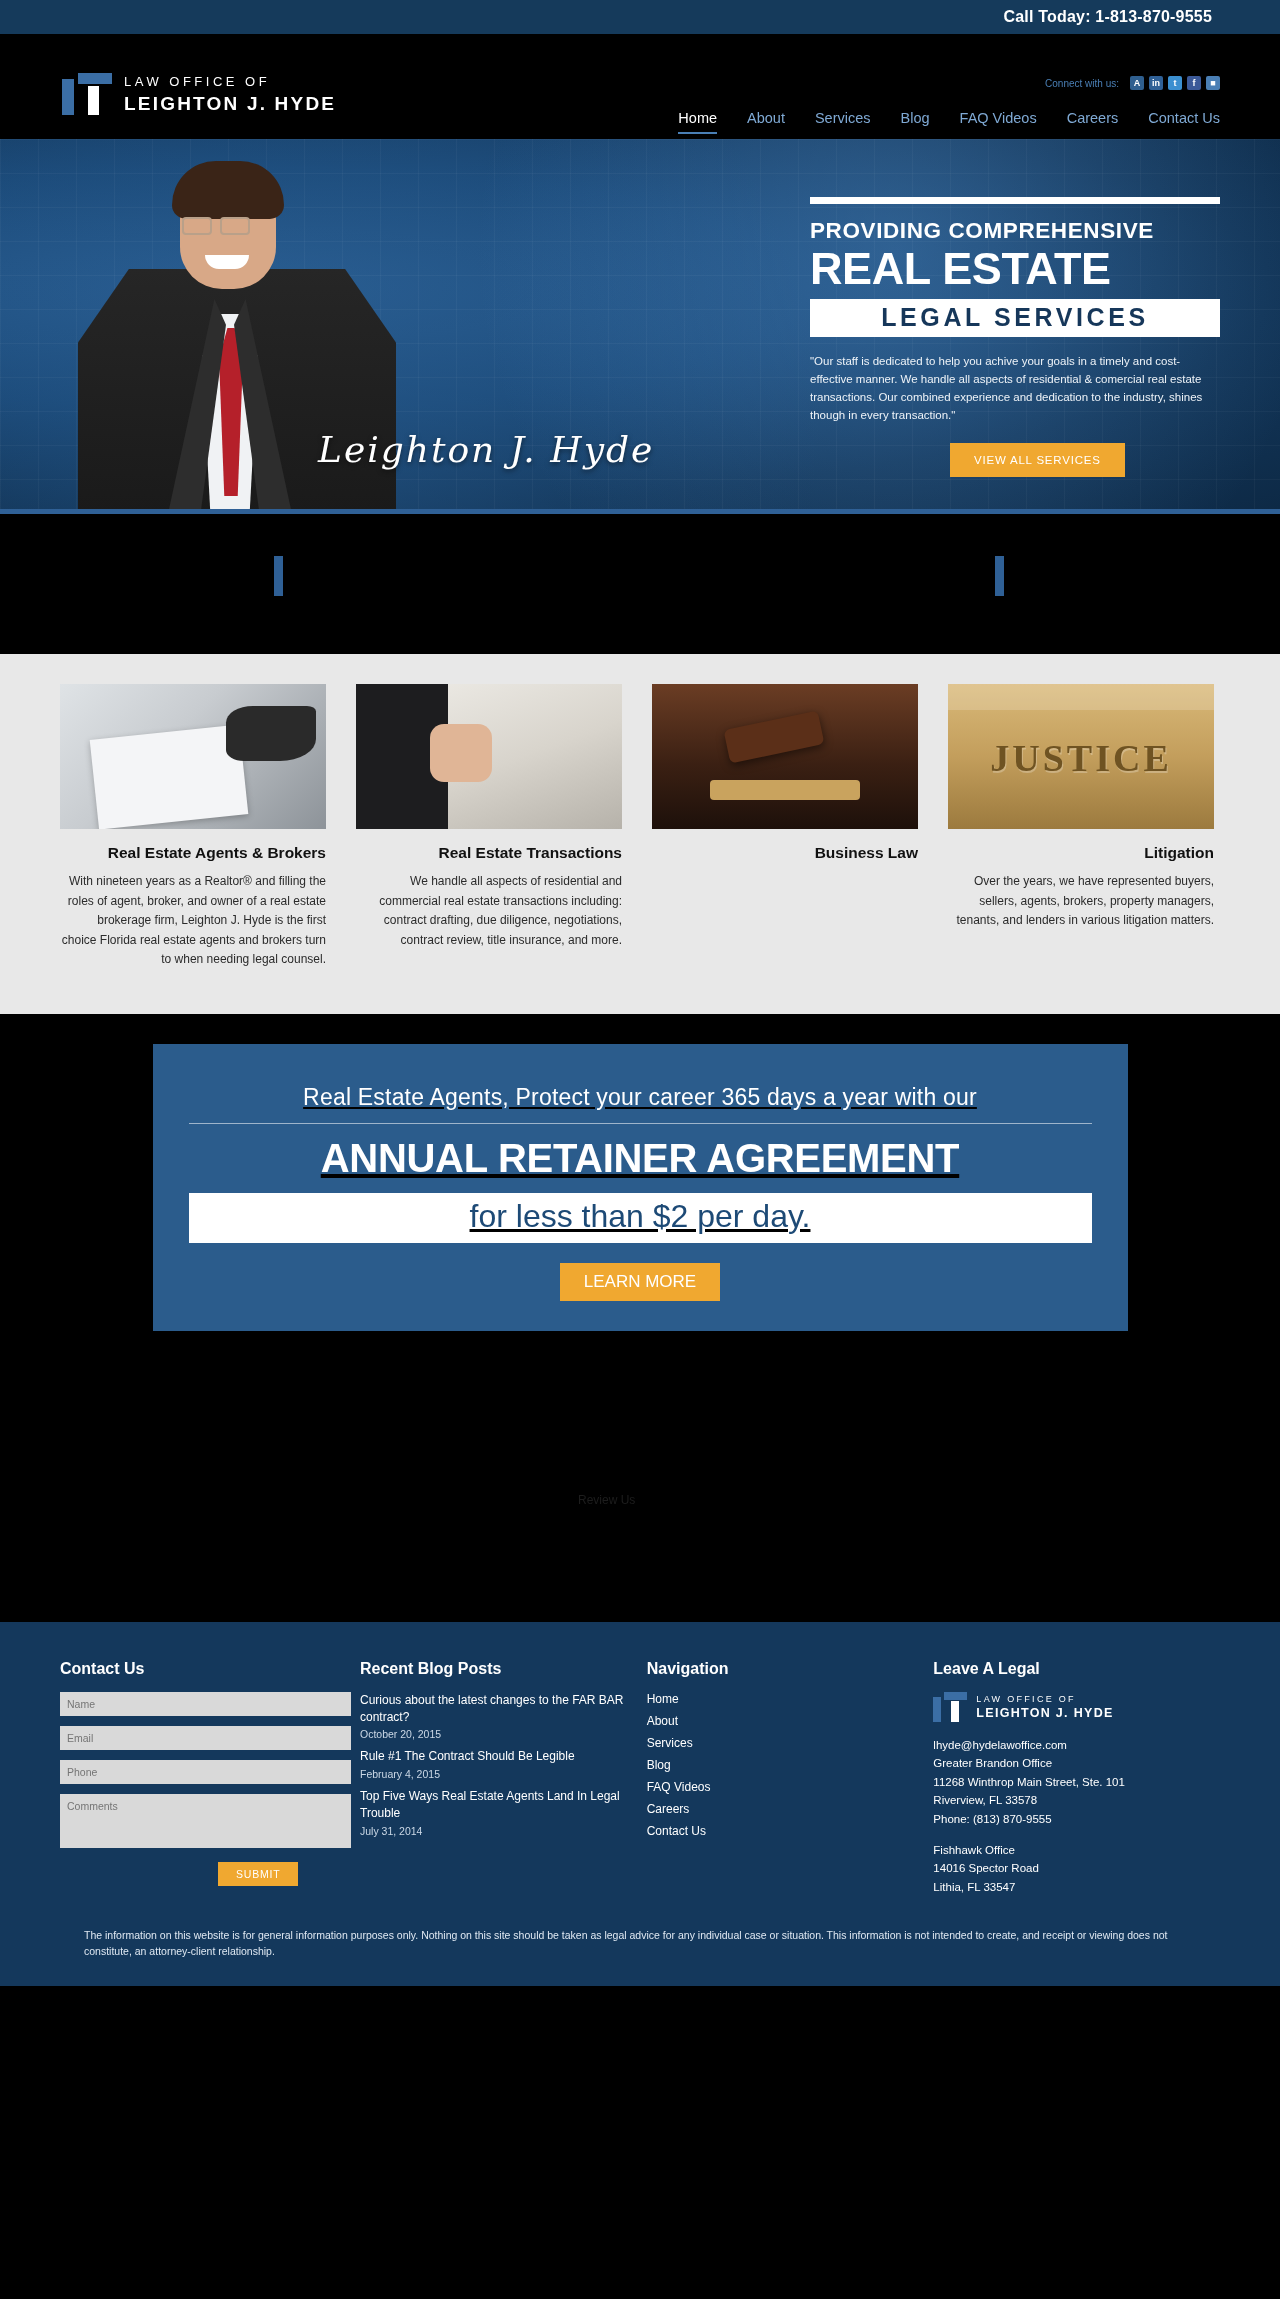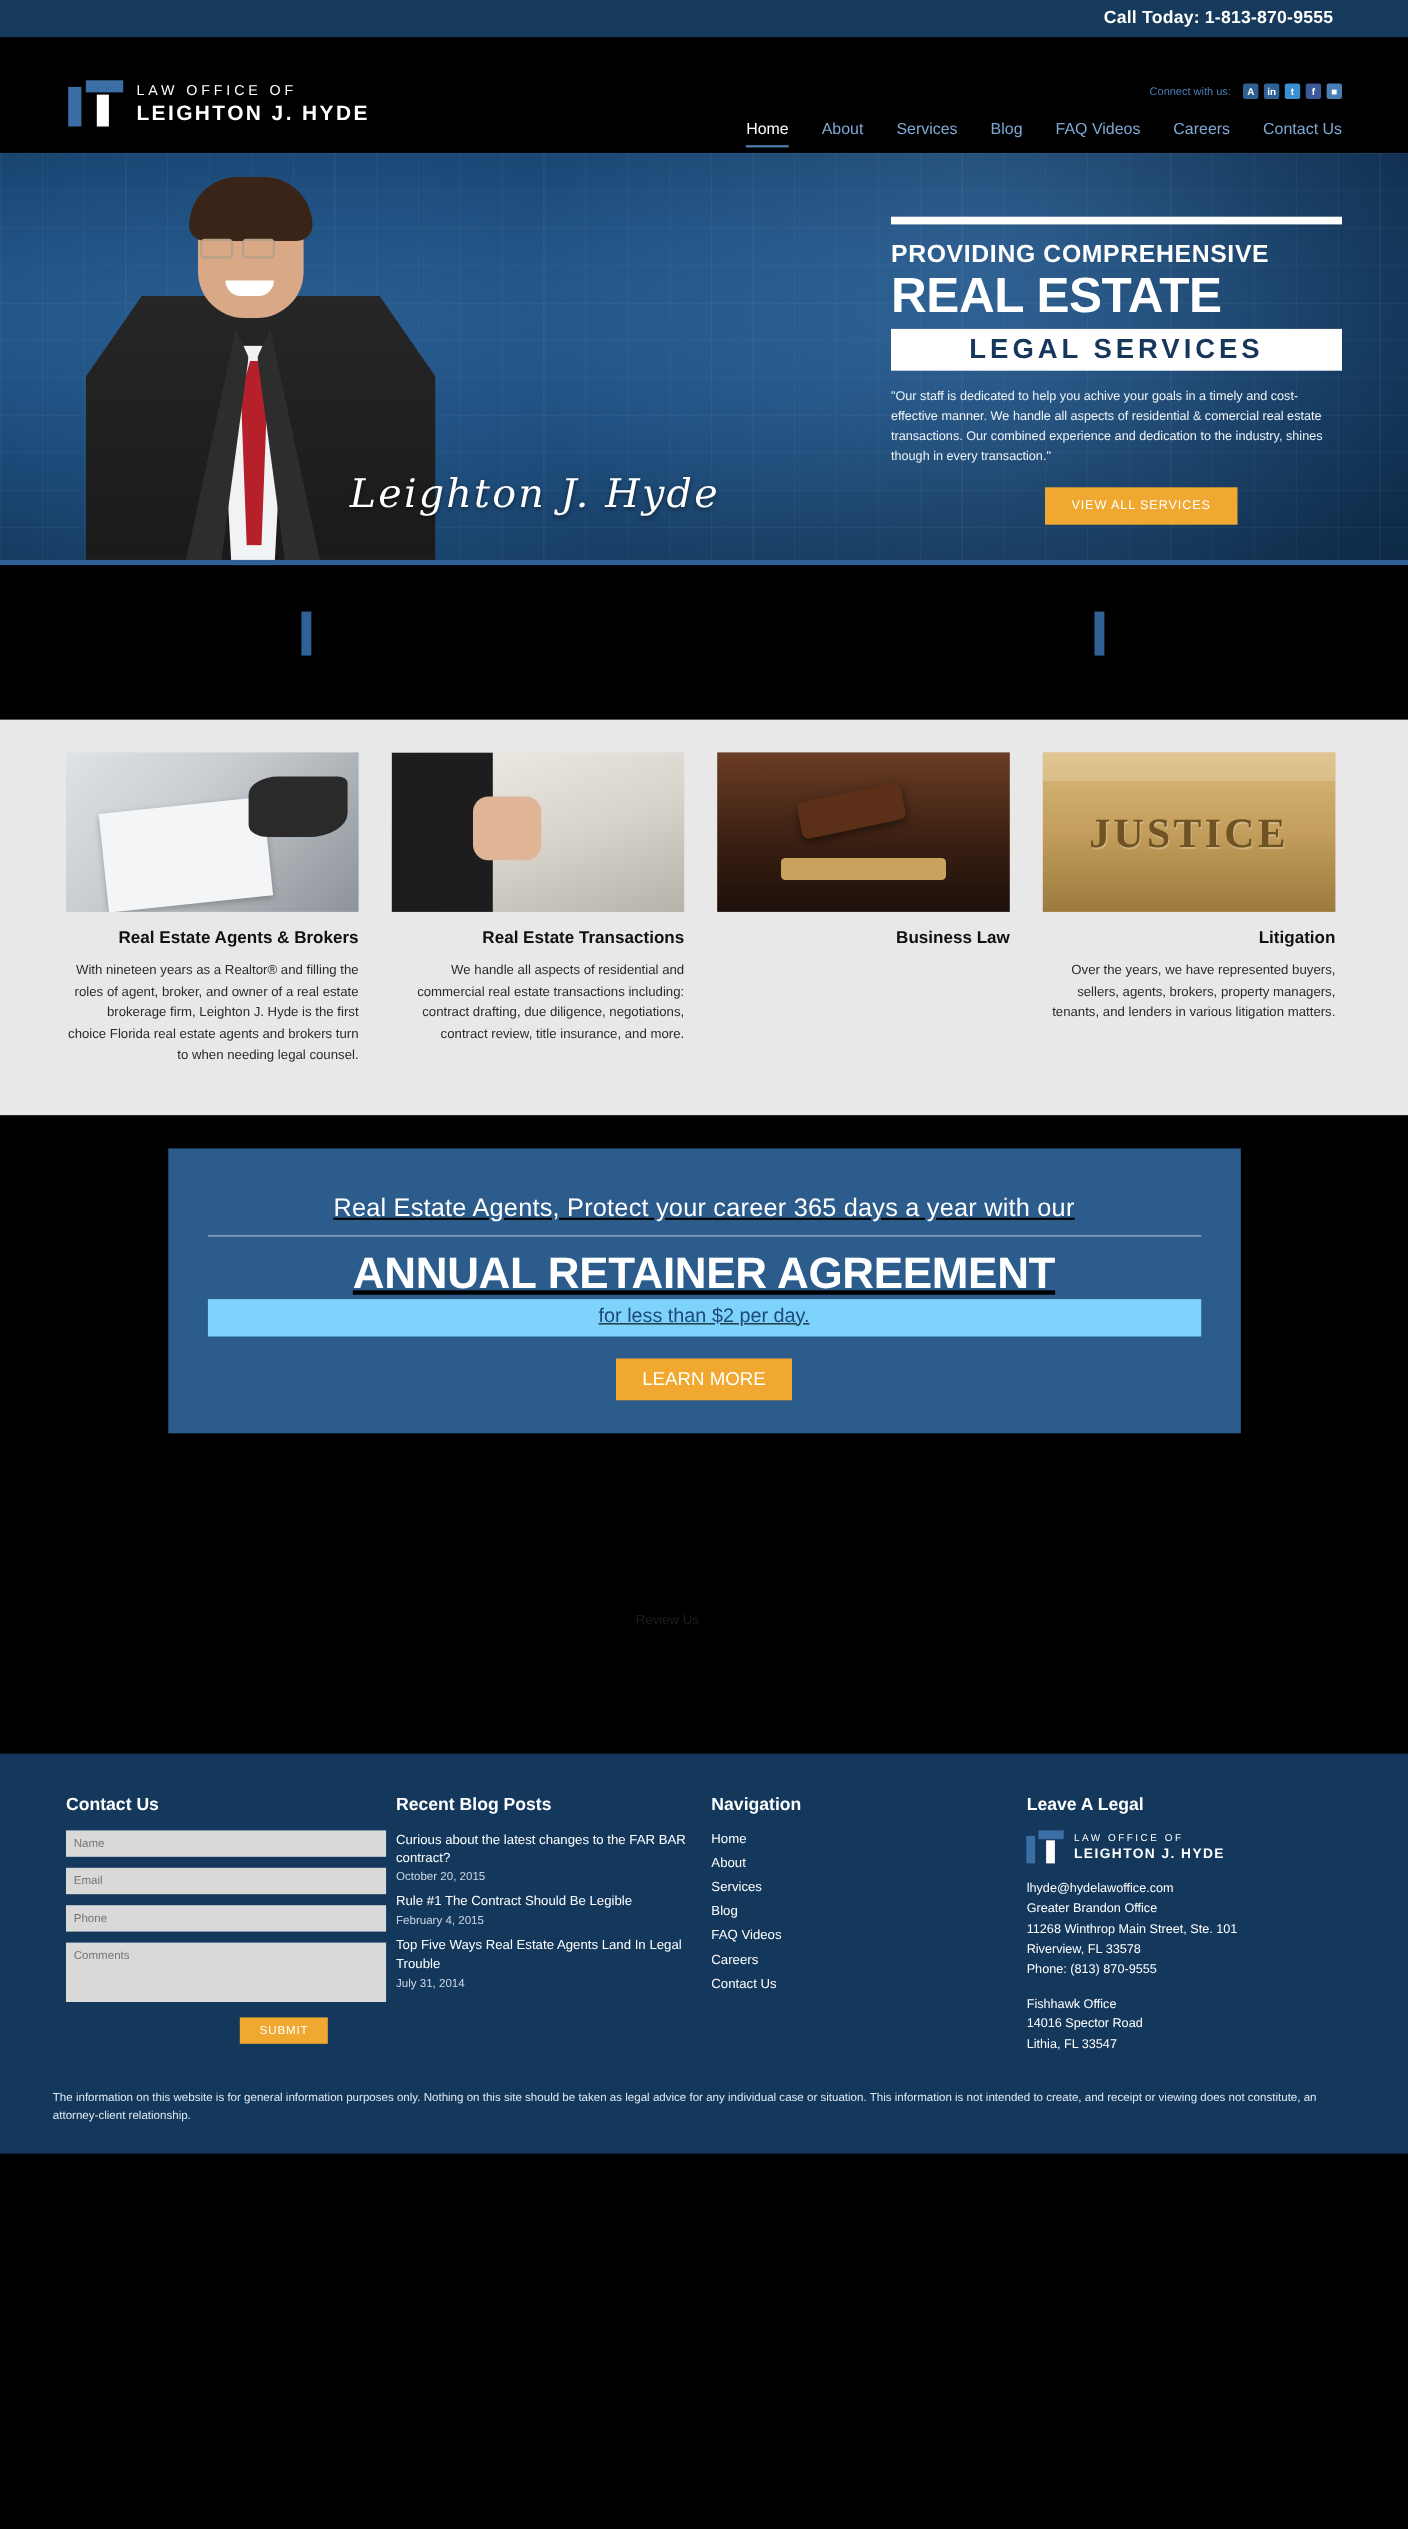--- a/index.html
+++ b/index.html
@@ -340,22 +340,22 @@
   .banner .b1 {
     color: #fff; font-size: 23px; font-weight: 300; letter-spacing: .2px;
     padding-bottom: 12px;
     border-bottom: 1px solid rgba(255,255,255,.55);
   }
   .banner .b2 {
     color: #fff; font-size: 40px; font-weight: bold; letter-spacing: -.3px;
     margin-top: 12px;
   }
   .banner .b3 {
-    background: #7dd3fc; color: #1d4a76;
-    font-size: 18px; padding: 5px 0 8px;
+    background: #ffffff; color: #1d4a76;
+    font-size: 32px; margin-top: 12px; padding: 5px 0 8px;
   }
   .banner .b-btn {
     display: inline-block; background: #f0a830; color: #fff;
     font-size: 17px; padding: 9px 24px; margin-top: 20px;
     border: none; cursor: pointer;
   }
 
   
   .reviewzone {
     background: #000;
@@ -419,21 +419,21 @@
   }
   .f-logo .lm .b1 { left: 0; top: 5px; width: 8px; height: 25px; }
   .f-logo .lm .b2 { left: 11px; top: 0; width: 23px; height: 8px; }
   .f-logo .lm .b3 { left: 18px; top: 9px; width: 8px; height: 21px; background: #fff; }
   .f-logo .lt .l1 { font-size: 9px; letter-spacing: 2.3px; color: #fff; }
   .f-logo .lt .l2 { font-size: 12.5px; letter-spacing: 1.3px; color: #fff; font-weight: bold; margin-top: 2px;}
   .f-addr { font-size: 11.5px; line-height: 1.62; color: #fff; }
   .f-addr .gap { display: block; height: 12px; }
   .disclaimer {
     background: #14385c;
-    padding: 10px 48px 26px;
+    padding: 10px 84px 26px;
     color: #dfe8f2;
     font-size: 10.5px;
     line-height: 1.6;
   }
 </style>
 </head>
 <body>
 
 <div class="topbar">
   <span class="call">Call Today: 1-813-870-9555</span>

